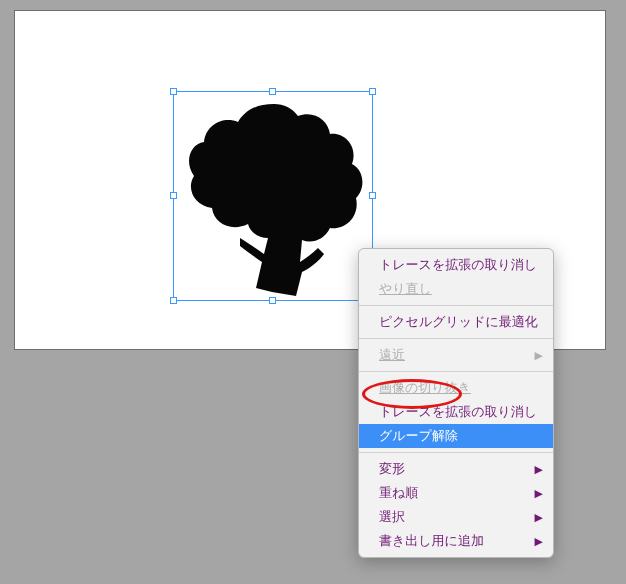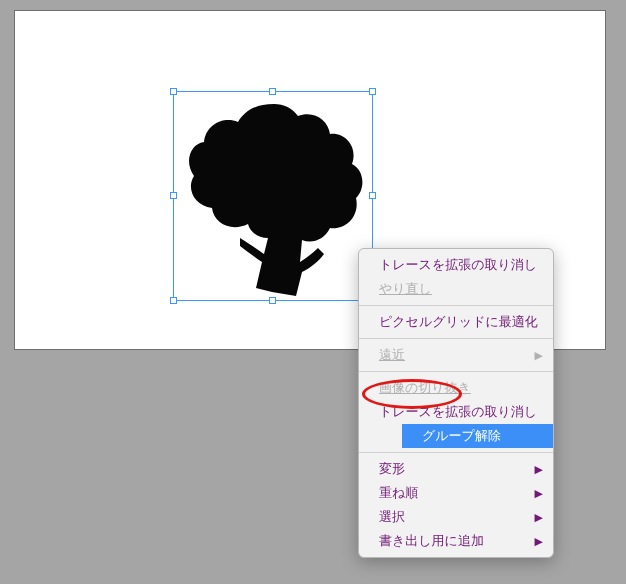--- a/index.html
+++ b/index.html
@@ -78,21 +78,20 @@
     position: relative;
     padding: 3px 20px 3px 20px;
     color: #701a75;
     line-height: 18px;
     white-space: nowrap;
   }
   .menu-item.disabled { color: #b0b0b0; text-decoration: underline; }
   .menu-item.highlight {
     background: #3b8ff7;
     color: #ffffff;
-    margin-left: 43px;
   }
   .menu-item .sub {
     position: absolute;
     right: 10px;
     top: 3px;
     font-size: 11px;
     color: inherit;
   }
   .menu-item.disabled .sub { color: #b0b0b0; }
 

